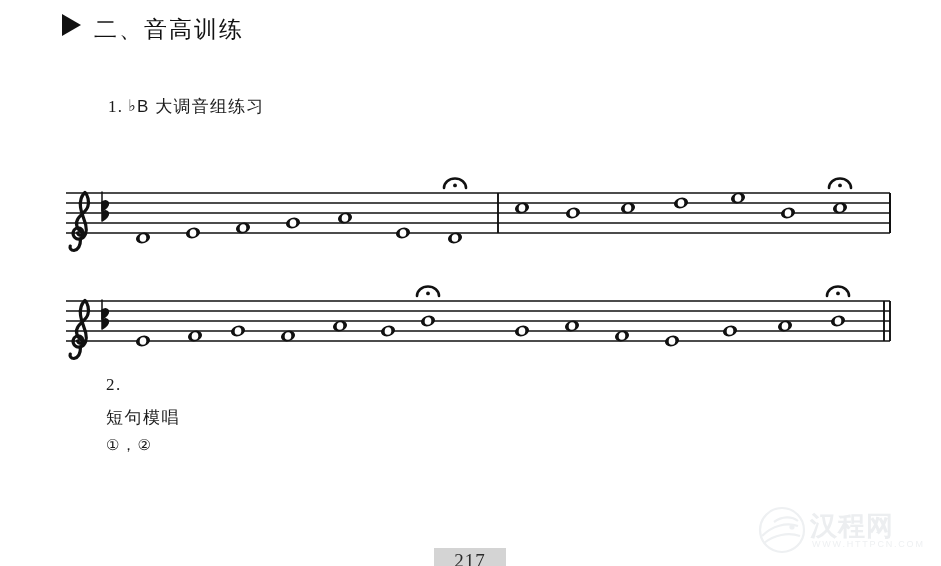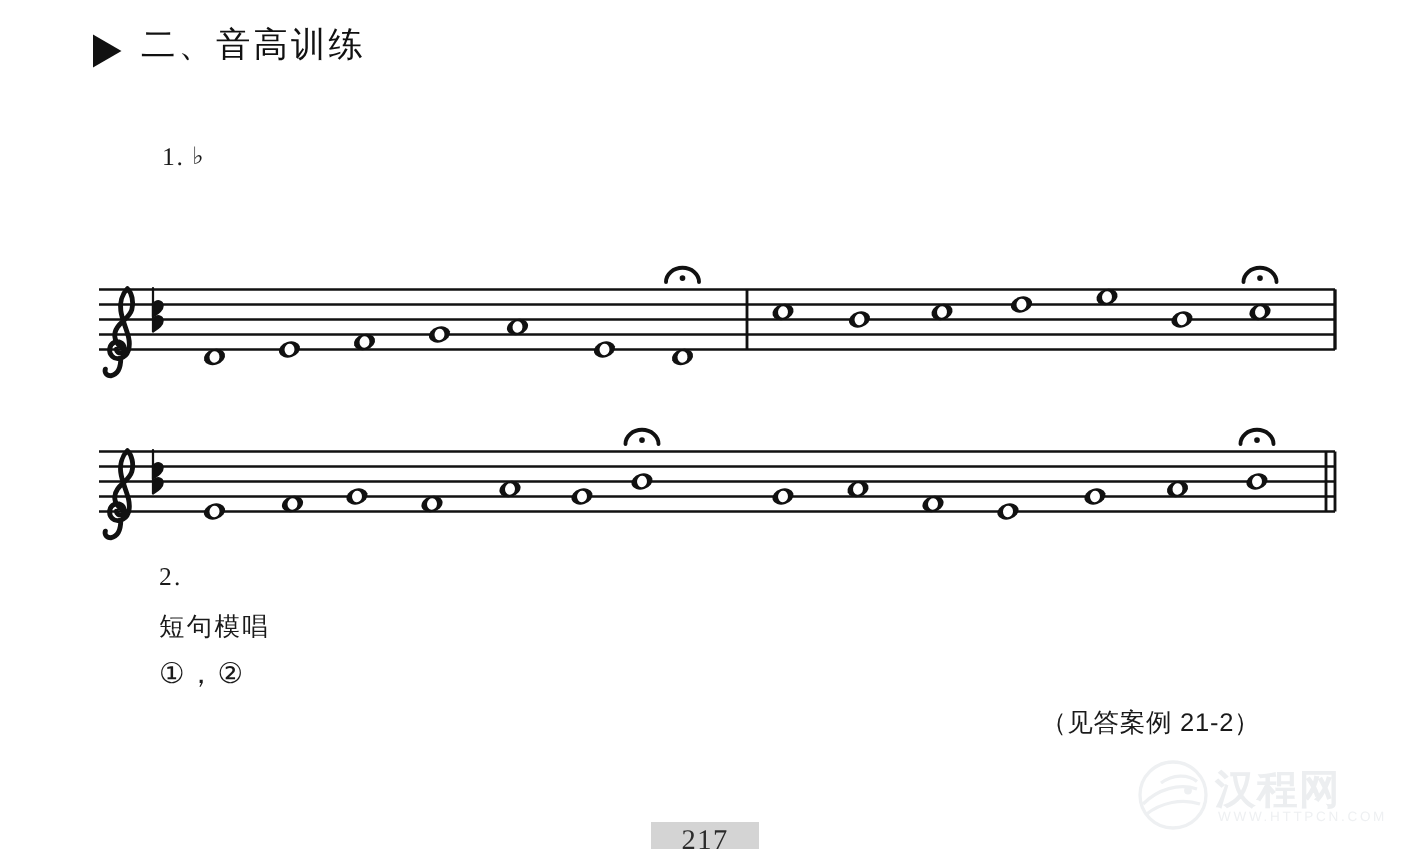--- a/index.html
+++ b/index.html
@@ -20,21 +20,21 @@
     inset: 0;
     background: #ffffff;
   }
 
   
   .section-heading {
     position: absolute;
     left: 62px;
     top: 14px;
     display: flex;
-    align-items: flex-end;
+    align-items: flex-start;
     gap: 13px;
     font-size: 23px;
     letter-spacing: 2px;
     color: #111111;
     white-space: nowrap;
   }
   .tri-marker {
     display: inline-block;
     width: 0;
     height: 0;
@@ -87,21 +87,21 @@
     left: 106px;
     top: 406px;
     font-size: 17px;
     letter-spacing: 1.5px;
     white-space: nowrap;
   }
   .sub-5 {
     position: absolute;
     left: 106px;
     top: 436px;
-    font-size: 19px;
+    font-size: 15px;
     letter-spacing: 1.5px;
     white-space: nowrap;
   }
 
   .answer-ref {
     position: absolute;
     left: 694px;
     top: 470px;
     font-size: 17px;
     letter-spacing: 0.5px;
@@ -165,20 +165,21 @@
 <div class="page">
 
   <div class="section-heading">
     <span class="tri-marker"></span>
     <span class="heading-text">二、音高训练</span>
   </div>
 
   <div class="sub-1">
     <span class="num">1.</span>
     <span class="flat-glyph">♭</span>
+    <span>B 大调音组练习</span>
   </div>
 
 
   <div class="staff-wrap">
     <svg class="staff" width="941" height="566" viewBox="0 0 941 566" style="position:absolute;left:0;top:0;pointer-events:none">
       <g id="sys1">
           <line x1="66" y1="193" x2="890" y2="193" stroke="#111" stroke-width="1.7"></line>
           <line x1="66" y1="203" x2="890" y2="203" stroke="#111" stroke-width="1.7"></line>
           <line x1="66" y1="213" x2="890" y2="213" stroke="#111" stroke-width="1.7"></line>
           <line x1="66" y1="223" x2="890" y2="223" stroke="#111" stroke-width="1.7"></line>
@@ -334,21 +335,20 @@
         </g>
     </svg>
   </div>
 
   <div class="sub-3">
     <span class="num">2.</span>
   </div>
   <div class="sub-4">短句模唱</div>
   <div class="sub-5">①，②</div>
 
-  <div class="answer-ref">（见答案例 21-2）</div>
 
   <div class="watermark">
     <svg width="186" height="52" viewBox="0 0 186 52">
       <g fill="none" stroke="#eef0f2" stroke-width="2.2">
         <circle cx="30" cy="24" r="22"></circle>
         <path d="M10 30 C 20 20, 34 16, 46 20"></path>
         <path d="M12 37 C 22 29, 36 26, 48 30"></path>
         <path d="M22 16 C 30 10, 40 10, 46 15"></path>
       </g>
       <circle cx="40" cy="21" r="2.6" fill="#eef0f2"></circle>

